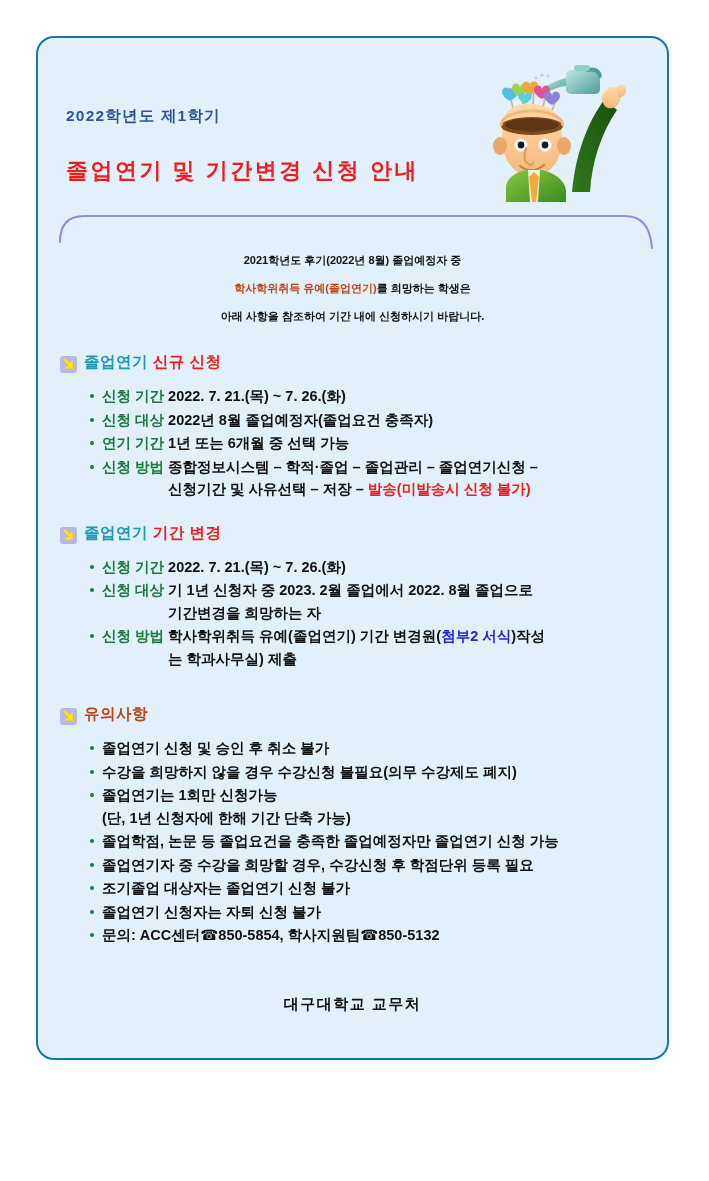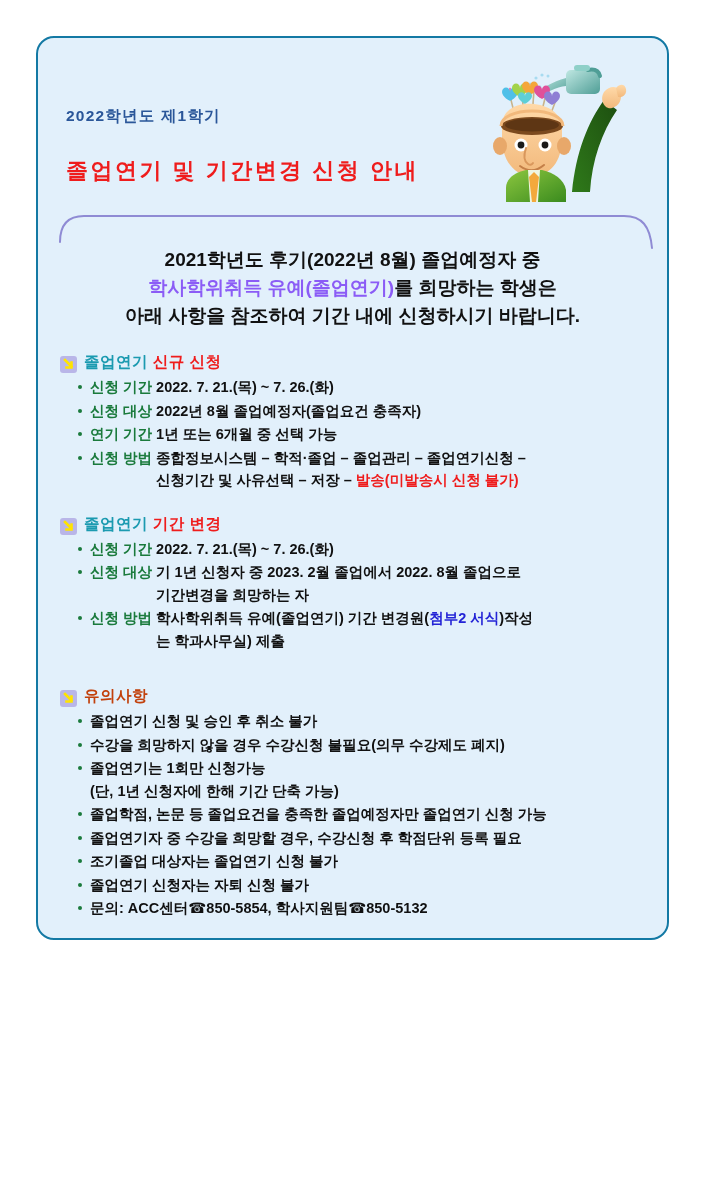--- a/index.html
+++ b/index.html
@@ -12,21 +12,21 @@
     height: 1181px;
     font-family: "Liberation Sans", "DejaVu Sans", sans-serif;
     overflow: hidden;
   }
 
   .poster {
     position: absolute;
     left: 36px;
     top: 36px;
     width: 633px;
-    height: 904px;
+    height: 1024px;
     background: #e2f0fb;
     border: 2px solid #1379a4;
     border-radius: 18px;
     box-sizing: border-box;
     overflow: hidden;
   }
 
   
   .header {
     position: relative;
@@ -66,26 +66,26 @@
     left: 20px;
     top: 160px;
     width: 600px;
     height: 52px;
   }
 
   
   .intro {
     margin-top: 30px;
     text-align: center;
-    font-size: 19px;
+    font-size: 11px;
     line-height: 28px;
     color: #111111;
     font-weight: bold;
   }
-  .intro .blue { color: #8b5cf6; }
+  .intro .blue { color: #c2410c; }
 
   
   .section { margin-top: 22px; padding-left: 22px; }
   .section.notes { margin-top: 34px; }
 
   .sec-head {
     display: flex;
     align-items: flex-end;
     gap: 7px;
     margin-bottom: 3px;
@@ -102,21 +102,21 @@
     font-size: 15.5px;
     font-weight: bold;
     color: #1b9ab0;
     letter-spacing: 0.5px;
   }
   .sec-title .red { color: #ef1c1c; }
   .sec-title.grey { color: #c2410c; }
 
   ul.bullets {
     list-style: none;
-    margin: 0;
+    margin: 12px;
     padding: 0 15px 0 16px;
   }
   ul.bullets li {
     position: relative;
     font-size: 14.5px;
     line-height: 22.5px;
     color: #111111;
     font-weight: bold;
     padding-left: 14px;
     margin-top: 1px;

